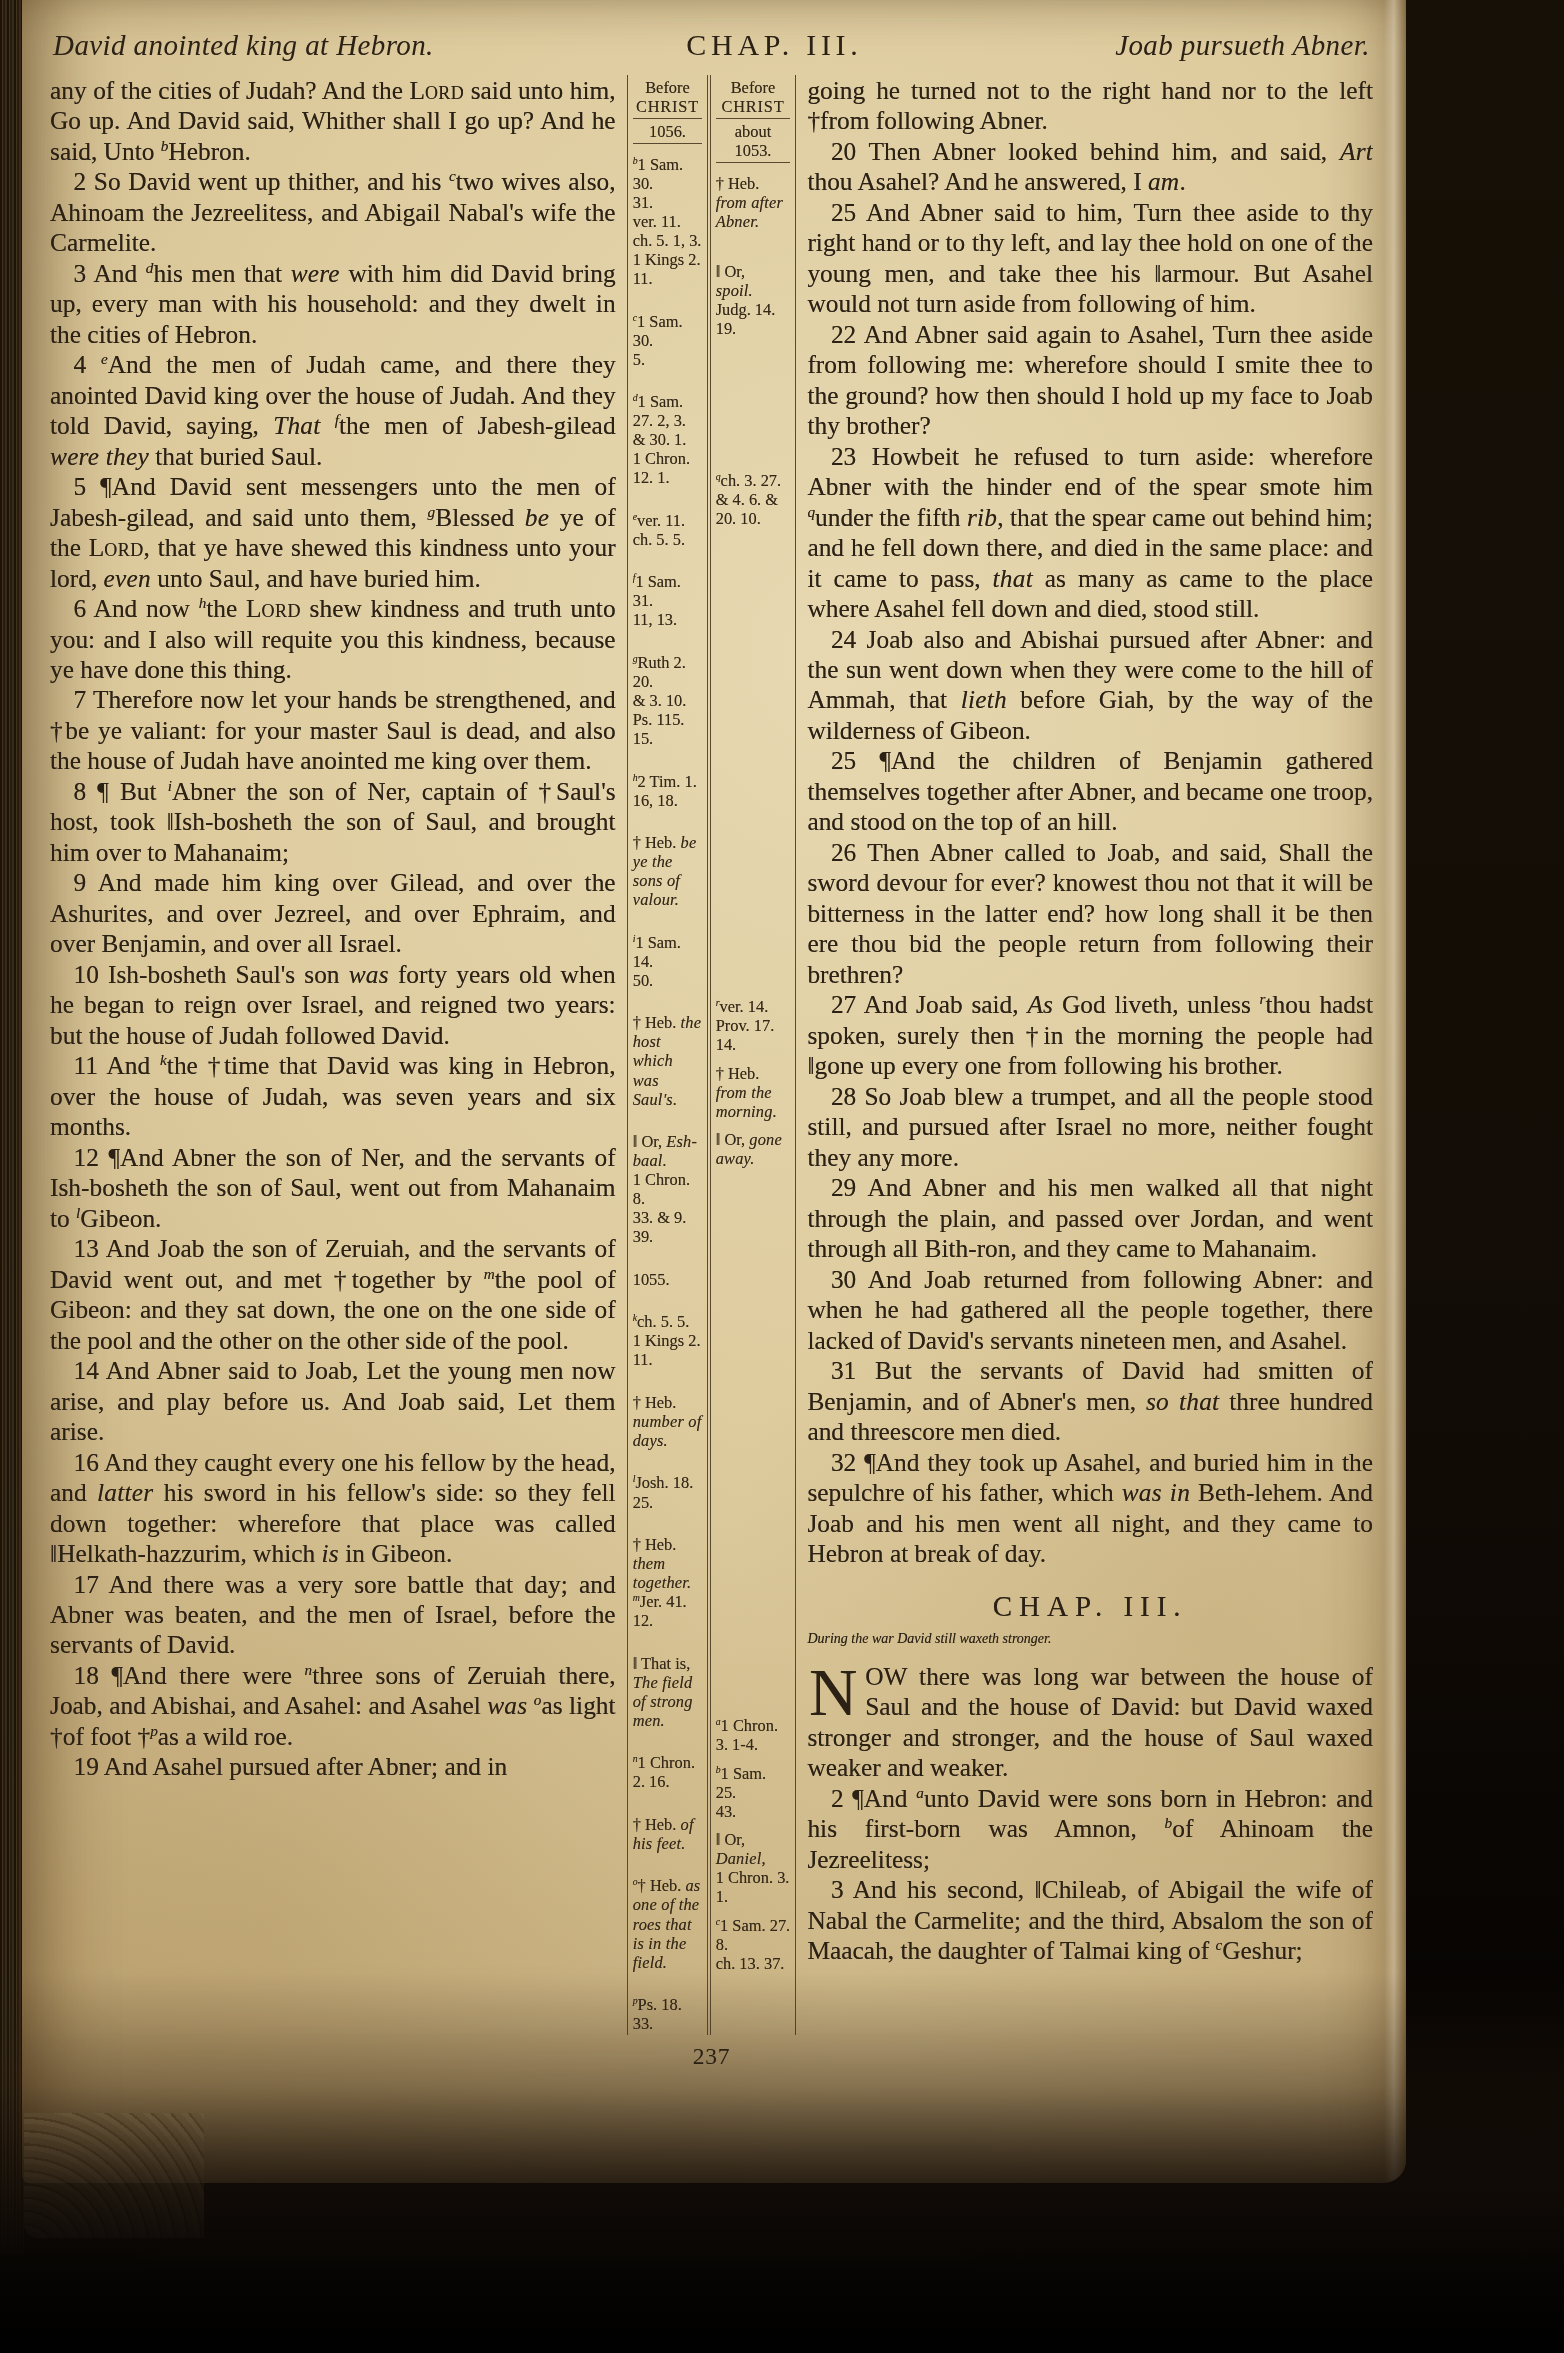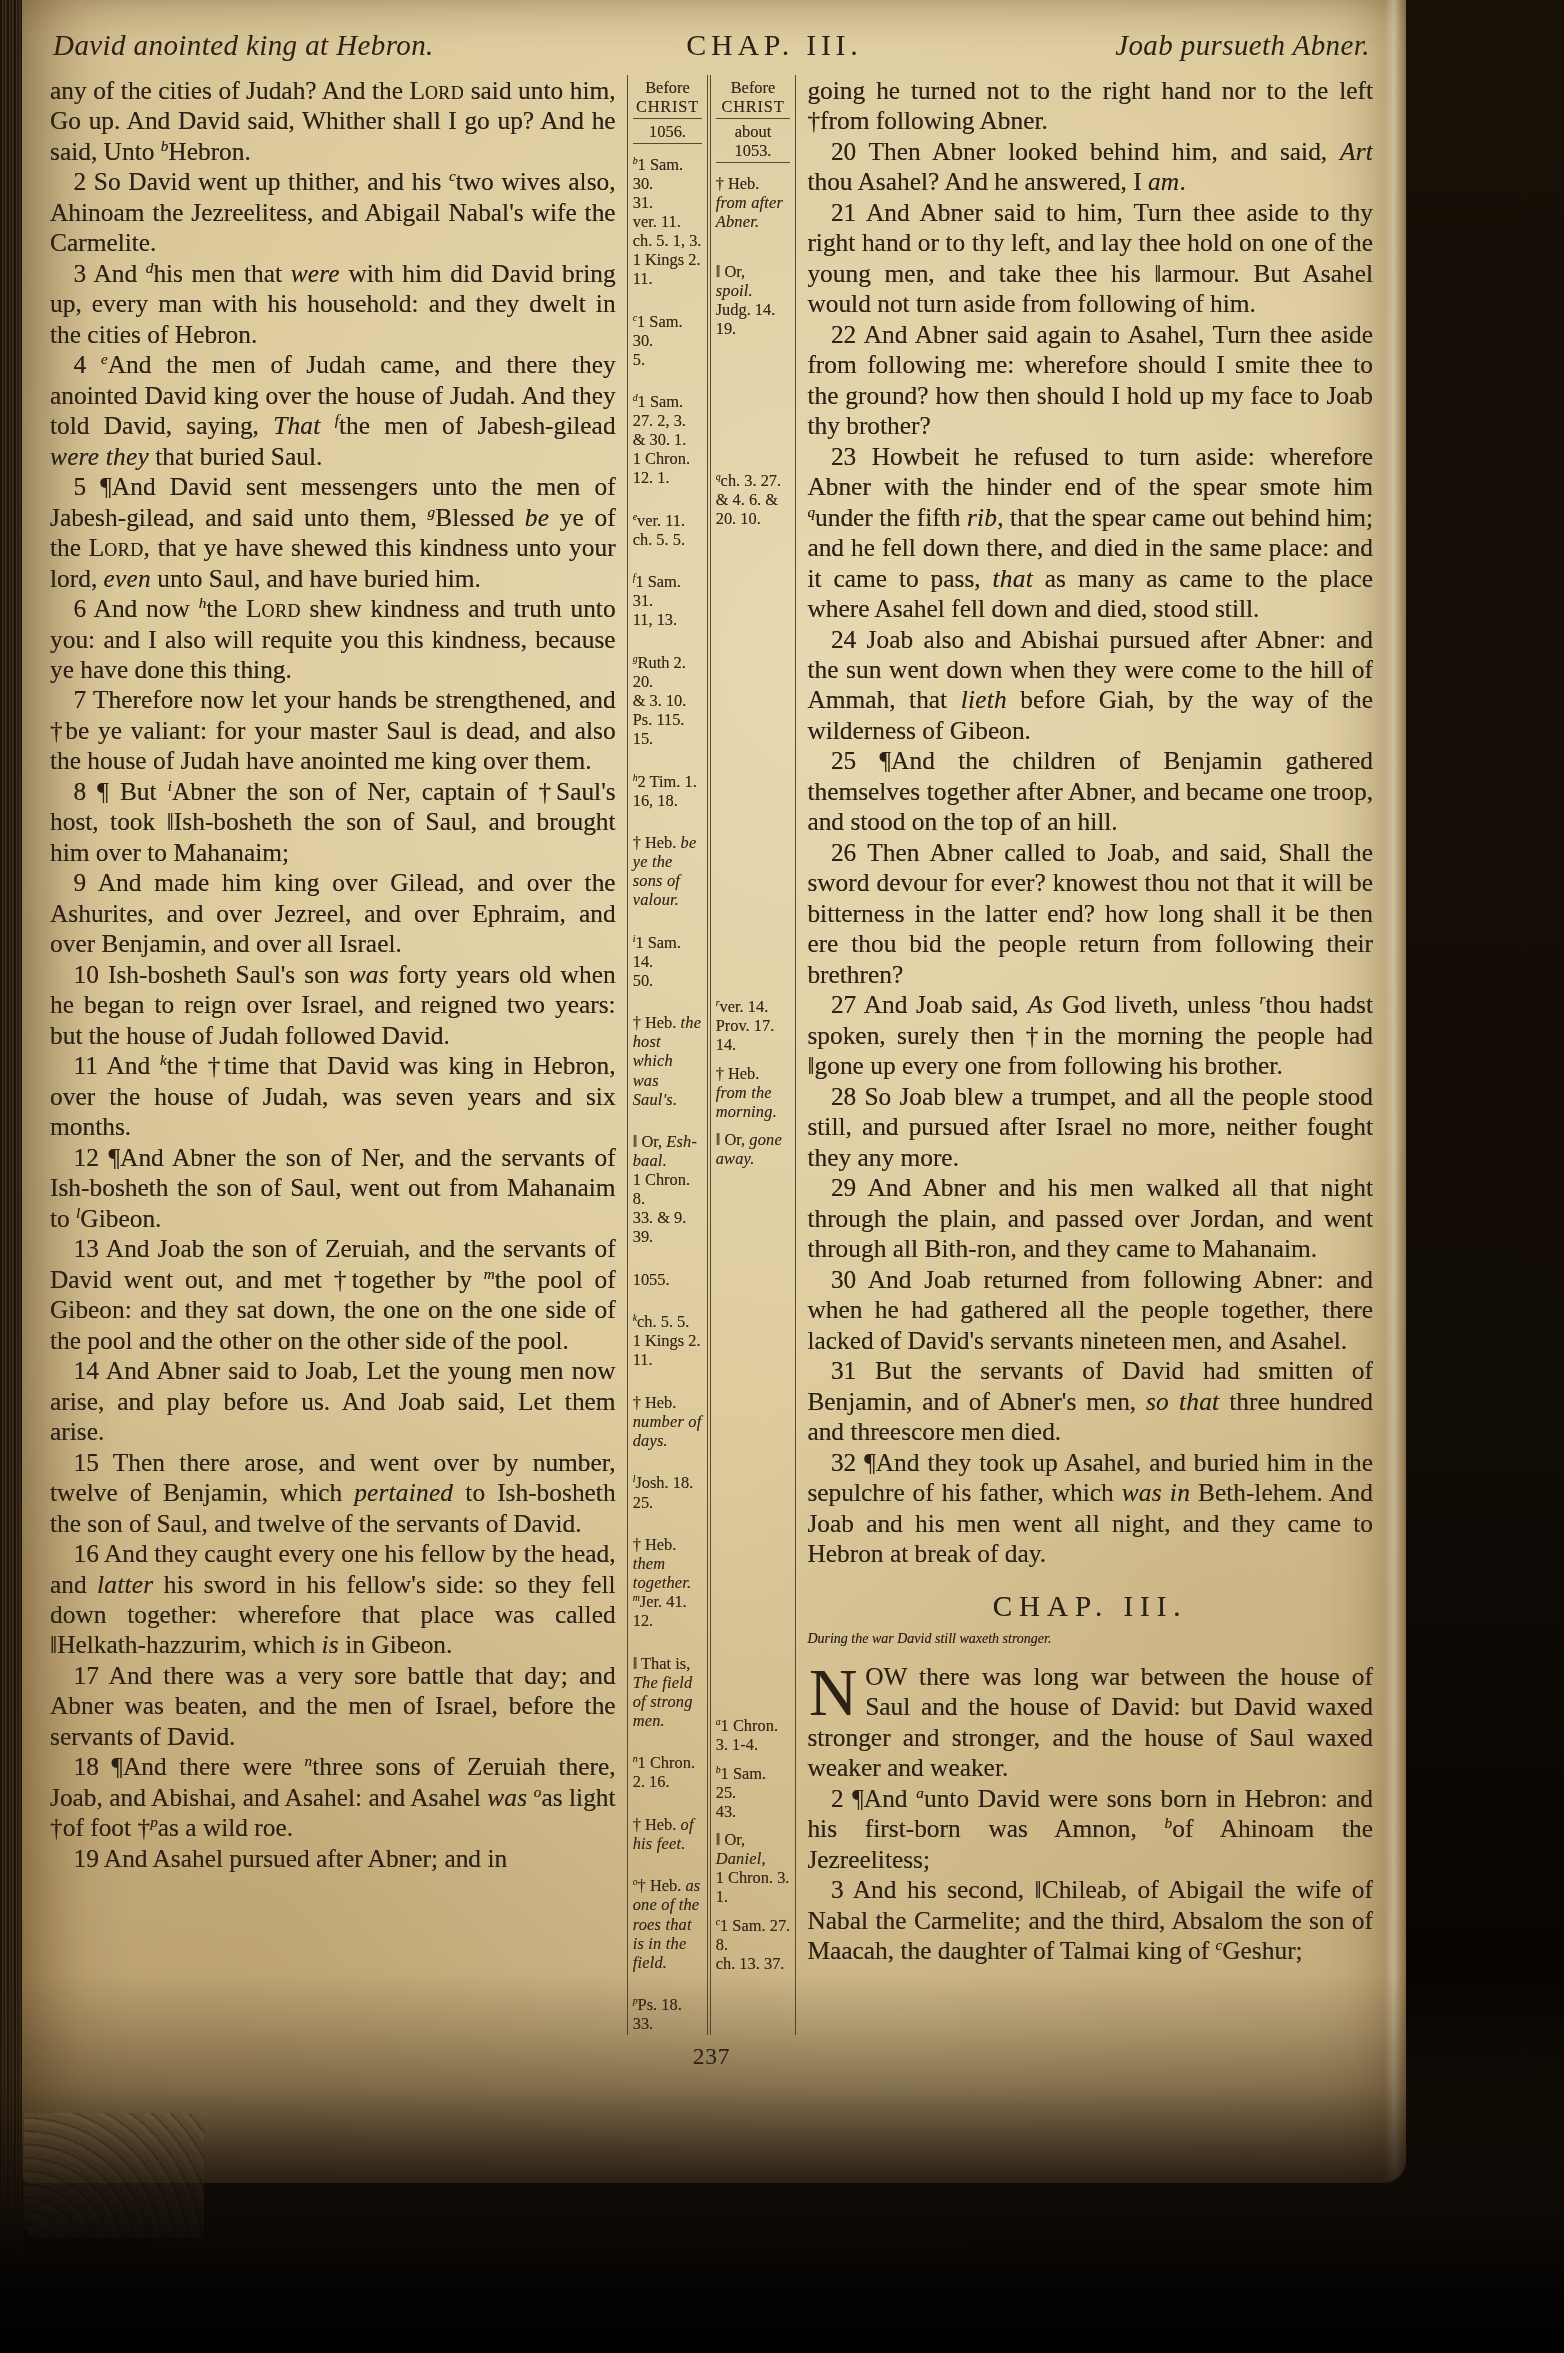--- a/index.html
+++ b/index.html
@@ -106,21 +106,20 @@
           <p>5 ¶And David sent messengers unto the men of Jabesh-gilead, and said unto them, <sup>g</sup>Blessed <i>be</i> ye of the L<span class="sc">ord</span>, that ye have shewed this kindness unto your lord, <i>even</i> unto Saul, and have buried him.</p>
           <p>6 And now <sup>h</sup>the L<span class="sc">ord</span> shew kindness and truth unto you: and I also will requite you this kindness, because ye have done this thing.</p>
           <p>7 Therefore now let your hands be strengthened, and †be ye valiant: for your master Saul is dead, and also the house of Judah have anointed me king over them.</p>
           <p>8 ¶ But <sup>i</sup>Abner the son of Ner, captain of †Saul's host, took ‖Ish-bosheth the son of Saul, and brought him over to Mahanaim;</p>
           <p>9 And made him king over Gilead, and over the Ashurites, and over Jezreel, and over Ephraim, and over Benjamin, and over all Israel.</p>
           <p>10 Ish-bosheth Saul's son <i>was</i> forty years old when he began to reign over Israel, and reigned two years: but the house of Judah followed David.</p>
           <p>11 And <sup>k</sup>the †time that David was king in Hebron, over the house of Judah, was seven years and six months.</p>
           <p>12 ¶And Abner the son of Ner, and the servants of Ish-bosheth the son of Saul, went out from Mahanaim to <sup>l</sup>Gibeon.</p>
           <p>13 And Joab the son of Zeruiah, and the servants of David went out, and met †together by <sup>m</sup>the pool of Gibeon: and they sat down, the one on the one side of the pool and the other on the other side of the pool.</p>
           <p>14 And Abner said to Joab, Let the young men now arise, and play before us. And Joab said, Let them arise.</p>
-          <p>15 Then there arose, and went over by number, twelve of Benjamin, which <i>pertained</i> to Ish-bosheth the son of Saul, and twelve of the servants of David.</p>
           <p>16 And they caught every one his fellow by the head, and <i>latter</i> his sword in his fellow's side: so they fell down together: wherefore that place was called ‖Helkath-hazzurim, which <i>is</i> in Gibeon.</p>
           <p>17 And there was a very sore battle that day; and Abner was beaten, and the men of Israel, before the servants of David.</p>
           <p>18 ¶And there were <sup>n</sup>three sons of Zeruiah there, Joab, and Abishai, and Asahel: and Asahel <i>was</i> <sup>o</sup>as light †of foot †<sup>p</sup>as a wild roe.</p>
           <p>19 And Asahel pursued after Abner; and in</p>
         </div>
 
         <div class="ref-col colA">
           <div class="ref-head">
             <div>Before</div>
             <div class="christ">CHRIST</div>
@@ -163,21 +162,21 @@
           <div class="note">‖ Or, <i>gone away.</i></div>
           <div class="note" style="margin-top:548px"><sup>a</sup>1 Chron.<br>3. 1-4.</div>
           <div class="note"><sup>b</sup>1 Sam. 25.<br>43.</div>
           <div class="note">‖ Or,<br><i>Daniel,</i><br>1 Chron. 3.<br>1.</div>
           <div class="note"><sup>c</sup>1 Sam. 27.<br>8.<br>ch. 13. 37.</div>
         </div>
 
         <div class="text-col right">
           <p class="cont">going he turned not to the right hand nor to the left †from following Abner.</p>
           <p>20 Then Abner looked behind him, and said, <i>Art</i> thou Asahel? And he answered, I <i>am</i>.</p>
-          <p>21 And Abner said to him, Turn thee aside to thy right hand or to thy left, and lay thee hold on one of the young men, and take thee his ‖armour. But Asahel would not turn aside from following of him.</p>
+          <p>25 And Abner said to him, Turn thee aside to thy right hand or to thy left, and lay thee hold on one of the young men, and take thee his ‖armour. But Asahel would not turn aside from following of him.</p>
           <p>22 And Abner said again to Asahel, Turn thee aside from following me: wherefore should I smite thee to the ground? how then should I hold up my face to Joab thy brother?</p>
           <p>23 Howbeit he refused to turn aside: wherefore Abner with the hinder end of the spear smote him <sup>q</sup>under the fifth <i>rib</i>, that the spear came out behind him; and he fell down there, and died in the same place: and it came to pass, <i>that</i> as many as came to the place where Asahel fell down and died, stood still.</p>
           <p>24 Joab also and Abishai pursued after Abner: and the sun went down when they were come to the hill of Ammah, that <i>lieth</i> before Giah, by the way of the wilderness of Gibeon.</p>
           <p>25 ¶And the children of Benjamin gathered themselves together after Abner, and became one troop, and stood on the top of an hill.</p>
           <p>26 Then Abner called to Joab, and said, Shall the sword devour for ever? knowest thou not that it will be bitterness in the latter end? how long shall it be then ere thou bid the people return from following their brethren?</p>
           <p>27 And Joab said, <i>As</i> God liveth, unless <sup>r</sup>thou hadst spoken, surely then †in the morning the people had ‖gone up every one from following his brother.</p>
           <p>28 So Joab blew a trumpet, and all the people stood still, and pursued after Israel no more, neither fought they any more.</p>
           <p>29 And Abner and his men walked all that night through the plain, and passed over Jordan, and went through all Bith-ron, and they came to Mahanaim.</p>
           <p>30 And Joab returned from following Abner: and when he had gathered all the people together, there lacked of David's servants nineteen men, and Asahel.</p>
           <p>31 But the servants of David had smitten of Benjamin, and of Abner's men, <i>so that</i> three hundred and threescore men died.</p>

